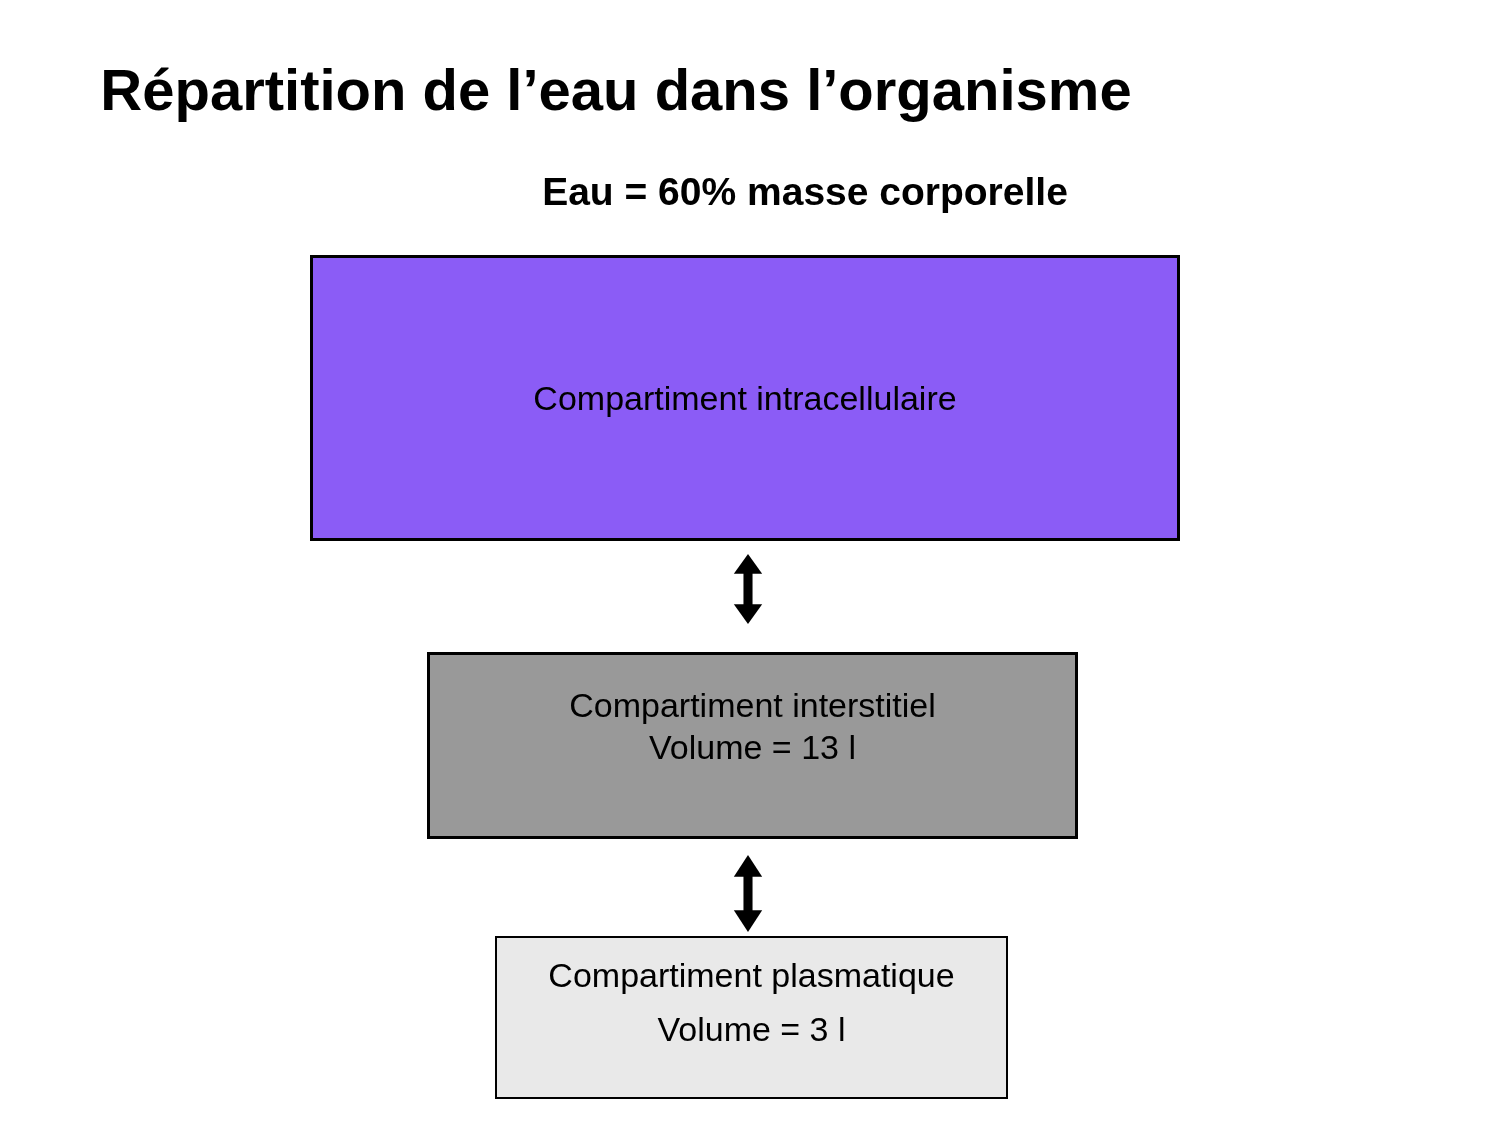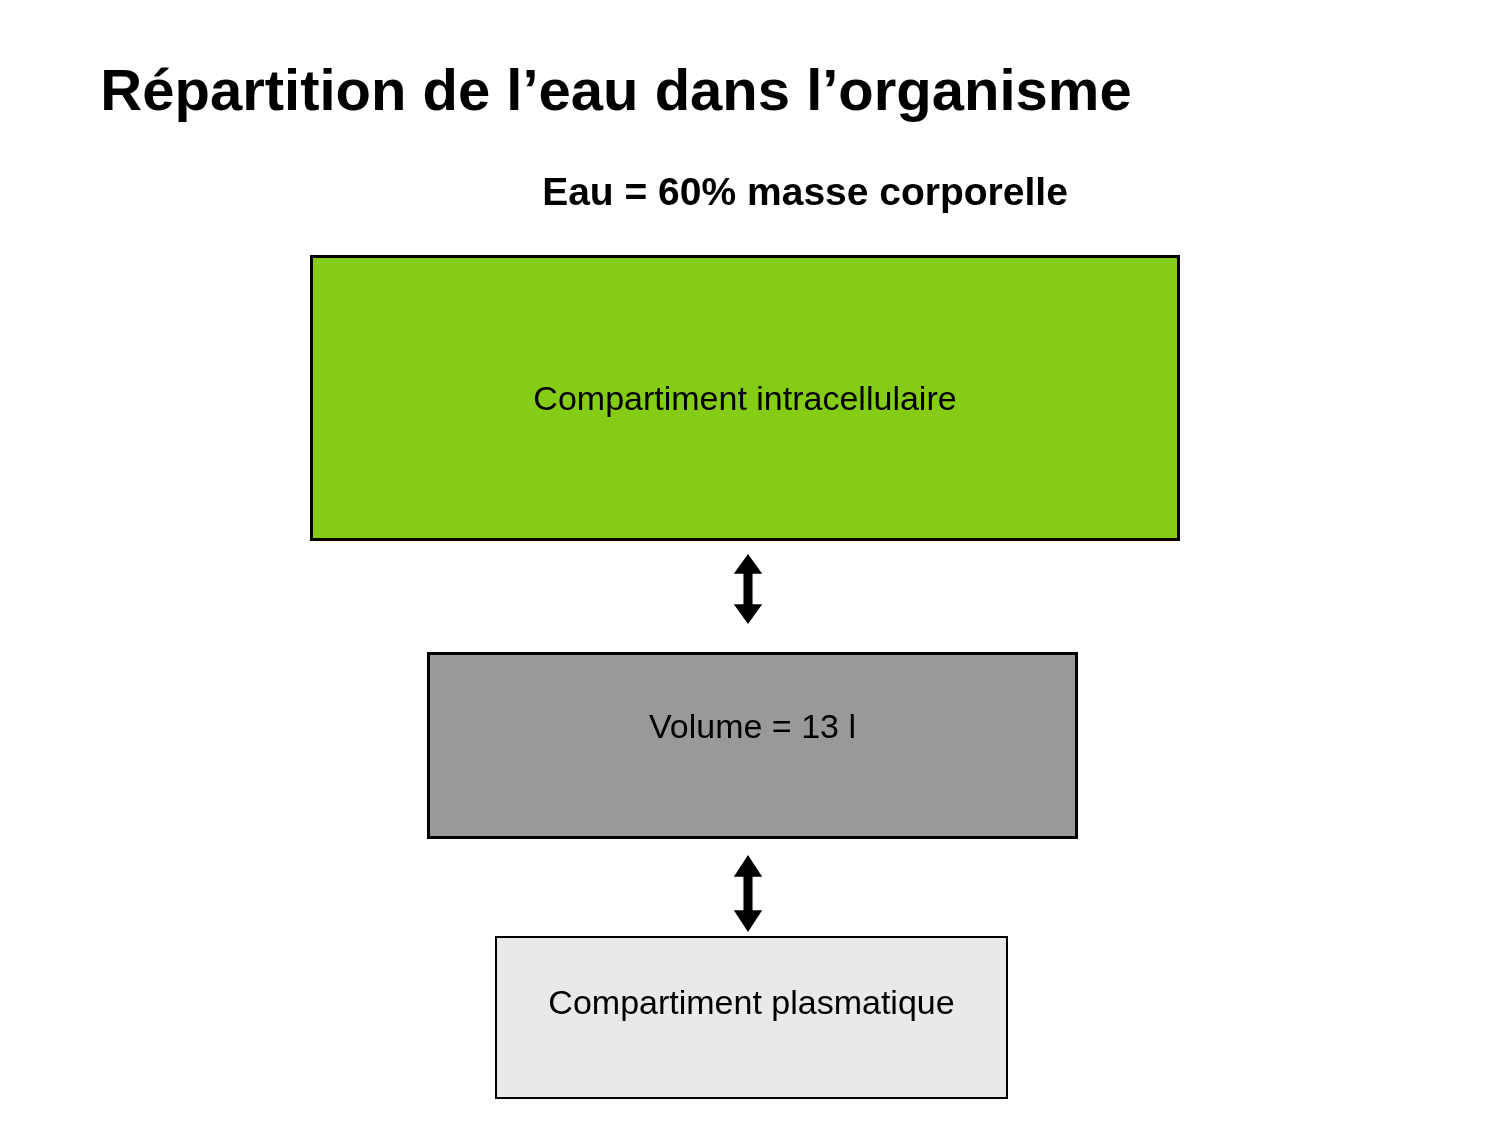--- a/index.html
+++ b/index.html
@@ -70,41 +70,43 @@
 </style>
 </head>
 <body>
 
 <div class="slide">
 
   <div class="title">Répartition de l’eau dans l’organisme</div>
 
   <div class="subtitle">Eau = 60% masse corporelle</div>
 
-  <div class="box box-intracellulaire" style="background-color: #84cc16;">
+  <div class="box box-intracellulaire" style="background-color: #8b5cf6;">
     <div>Compartiment intracellulaire</div>
   </div>
 
   <div class="arrow arrow-1">
     <svg viewBox="0 0 30 74" preserveAspectRatio="none" aria-hidden="true">
       <polygon points="15,0 27.5,21 2.5,21" fill="#000000"></polygon>
       <rect x="11" y="19" width="8" height="36" fill="#000000"></rect>
       <polygon points="15,74 27.5,53 2.5,53" fill="#000000"></polygon>
     </svg>
   </div>
 
   <div class="box box-interstitiel" style="background-color: rgb(153, 153, 153);">
+    <div>Compartiment interstitiel</div>
     <div>Volume = 13 l</div>
   </div>
 
   <div class="arrow arrow-2">
     <svg viewBox="0 0 30 74" preserveAspectRatio="none" aria-hidden="true">
       <polygon points="15,0 27.5,21 2.5,21" fill="#000000"></polygon>
       <rect x="11" y="19" width="8" height="36" fill="#000000"></rect>
       <polygon points="15,74 27.5,53 2.5,53" fill="#000000"></polygon>
     </svg>
   </div>
 
   <div class="box box-plasmatique" style="background-color: rgb(233, 233, 233); gap: 12px;">
     <div>Compartiment plasmatique</div>
+    <div>Volume = 3 l</div>
   </div>
 
 </div>
 
 </body></html>

